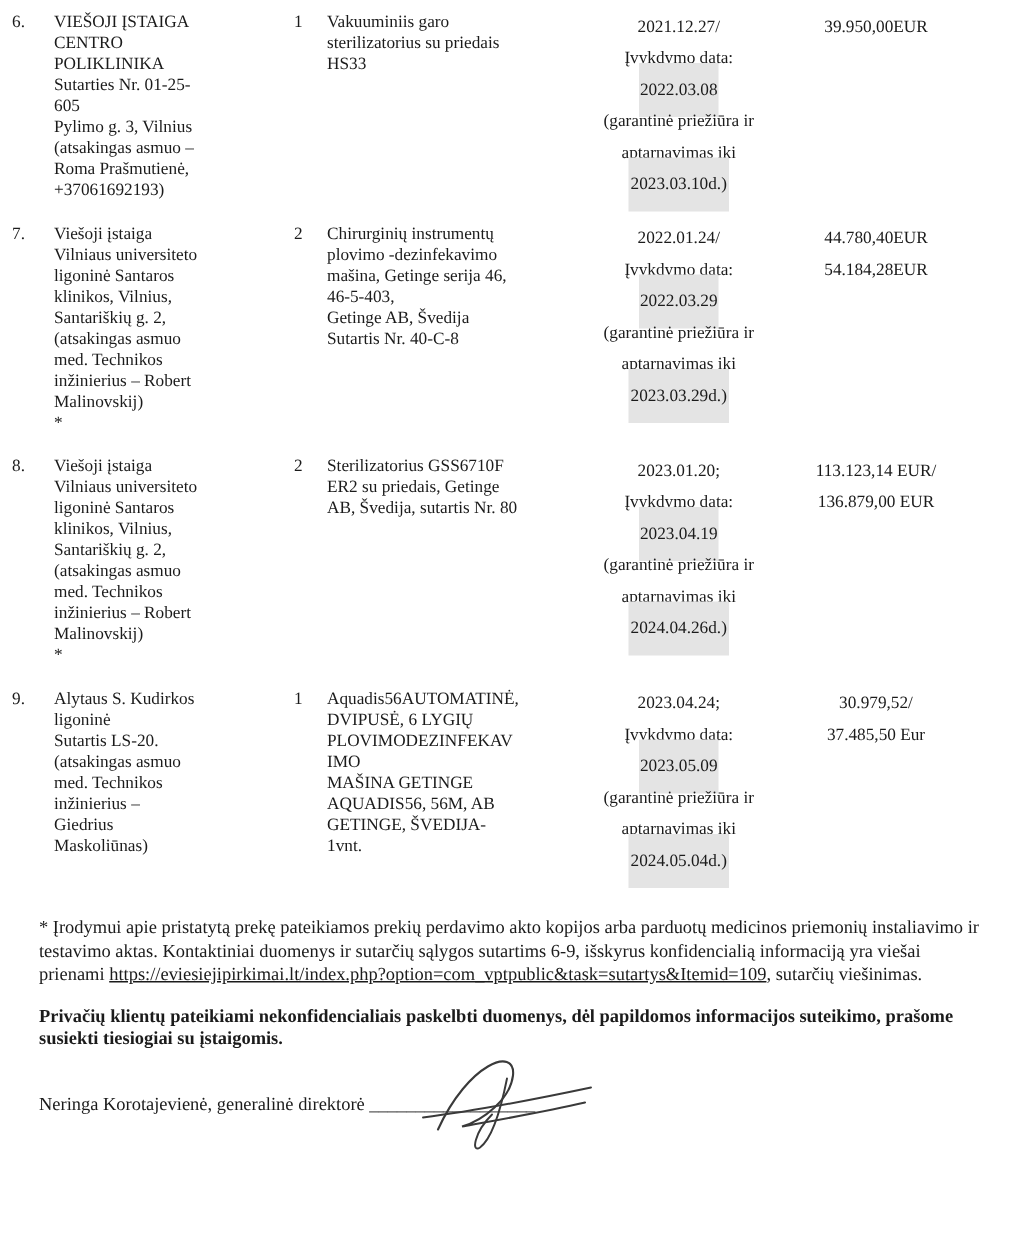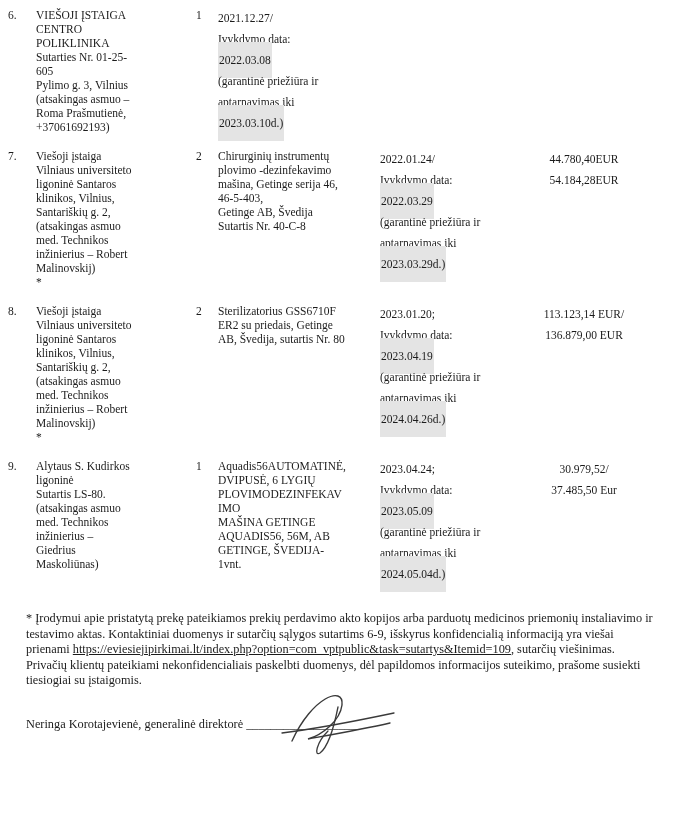--- a/index.html
+++ b/index.html
@@ -12,29 +12,29 @@
   }
   .page { position: relative; width: 677px; height: 839px; padding: 8px 6px 0 8px; overflow: hidden; }
 
   
   .trow { display: flex; align-items: flex-start; margin-bottom: 15px; font-size: 11.5px; }
   .cell { line-height: 14px; }
   .cell.num    { width: 28px; }
   .cell.client { width: 160px; padding-right: 14px; white-space: pre-line; }
   .cell.qty    { width: 22px; }
   .cell.desc   { width: 162px; padding-right: 6px; white-space: pre-line; }
-  .cell.dates  { width: 145px; }
+  .cell.dates  { width: 145px; text-align: center; }
   .cell.price  { width: 118px; text-align: center; }
   .dline, .pline { line-height: 21px; }
   .hl { background: #e4e4e4; padding: 12px 1px; }
 
   
   .footer { margin-top: 26px; padding: 0 12px 0 18px; font-size: 12.3px; line-height: 15.5px; }
   .footer a { color: #1b1b1b; text-decoration: underline; margin-top: 38px; }
-  .note2 { margin-top: 0; }
+  .note2 { margin-top: 12px; font-weight: bold; }
 
   
   .sig-row { position: relative; margin-top: 28px; font-size: 12.3px; }
   .sig-svg { position: absolute; left: 252px; top: -34px; pointer-events: none; }
 </style>
 </head>
 <body>
 
 <div class="page">
 
@@ -44,29 +44,33 @@
         <div class="cell client">VIEŠOJI ĮSTAIGA
 CENTRO
 POLIKLINIKA
 Sutarties Nr. 01-25-
 605
 Pylimo g. 3, Vilnius
 (atsakingas asmuo –
 Roma Prašmutienė,
 +37061692193)</div>
         <div class="cell qty">1</div>
+        <div class="cell desc">Vakuuminiis garo
+sterilizatorius su priedais
+HS33</div>
         <div class="cell dates">
           <div class="dline"><span>2021.12.27/</span></div>
           <div class="dline"><span>Įvykdymo data:</span></div>
           <div class="dline"><span class="hl">2022.03.08</span></div>
           <div class="dline"><span>(garantinė priežiūra ir</span></div>
           <div class="dline"><span>aptarnavimas iki</span></div>
           <div class="dline"><span class="hl">2023.03.10d.)</span></div>
         </div>
         <div class="cell price">
+          <div class="pline">39.950,00EUR</div>
         </div>
       </div>
       <div class="trow">
         <div class="cell num">7.</div>
         <div class="cell client">Viešoji įstaiga
 Vilniaus universiteto
 ligoninė Santaros
 klinikos, Vilnius,
 Santariškių g. 2,
 (atsakingas asmuo
@@ -120,21 +124,21 @@
         </div>
         <div class="cell price">
           <div class="pline">113.123,14 EUR/</div>
           <div class="pline">136.879,00 EUR</div>
         </div>
       </div>
       <div class="trow">
         <div class="cell num">9.</div>
         <div class="cell client">Alytaus S. Kudirkos
 ligoninė
-Sutartis LS-80.
+Sutartis LS-20.
 (atsakingas asmuo
 med. Technikos
 inžinierius –
 Giedrius
 Maskoliūnas)</div>
         <div class="cell qty">1</div>
         <div class="cell desc">Aquadis56AUTOMATINĖ,
 DVIPUSĖ, 6 LYGIŲ
 PLOVIMODEZINFEKAV
 IMO

